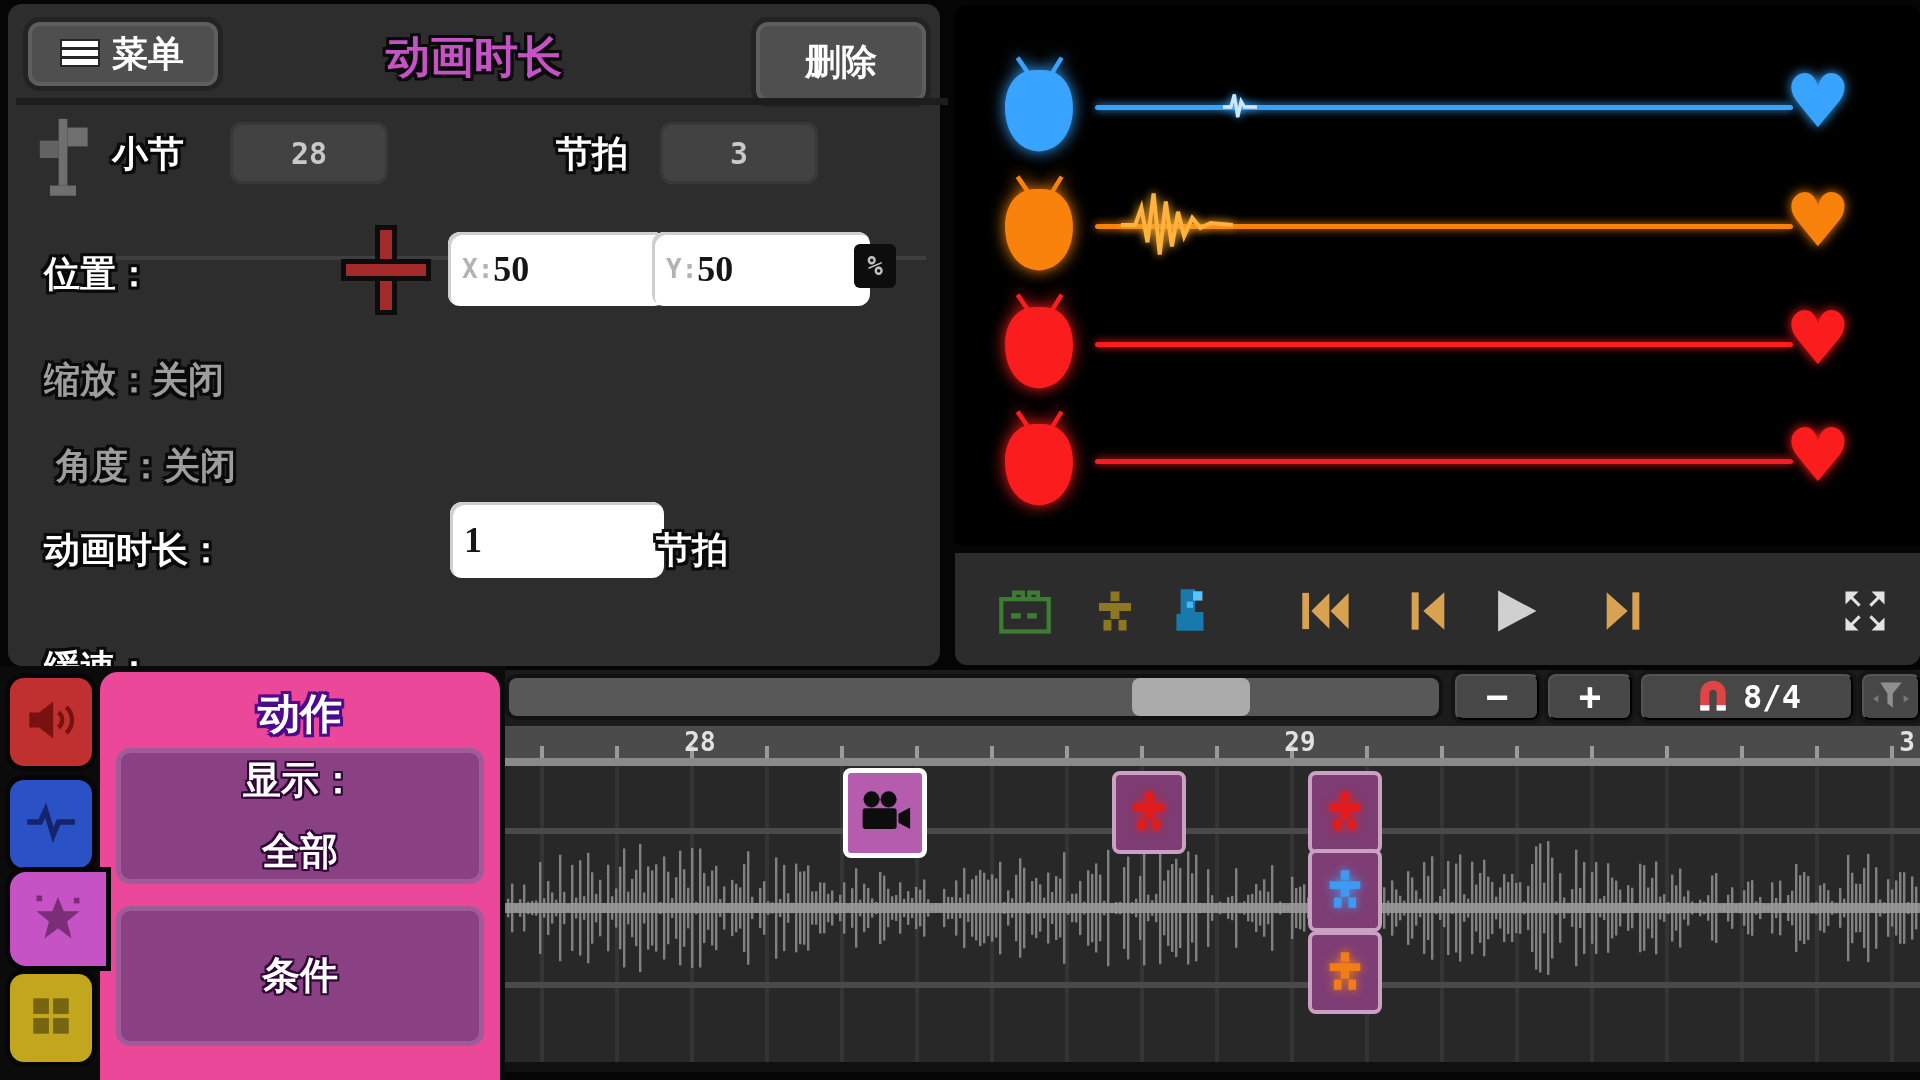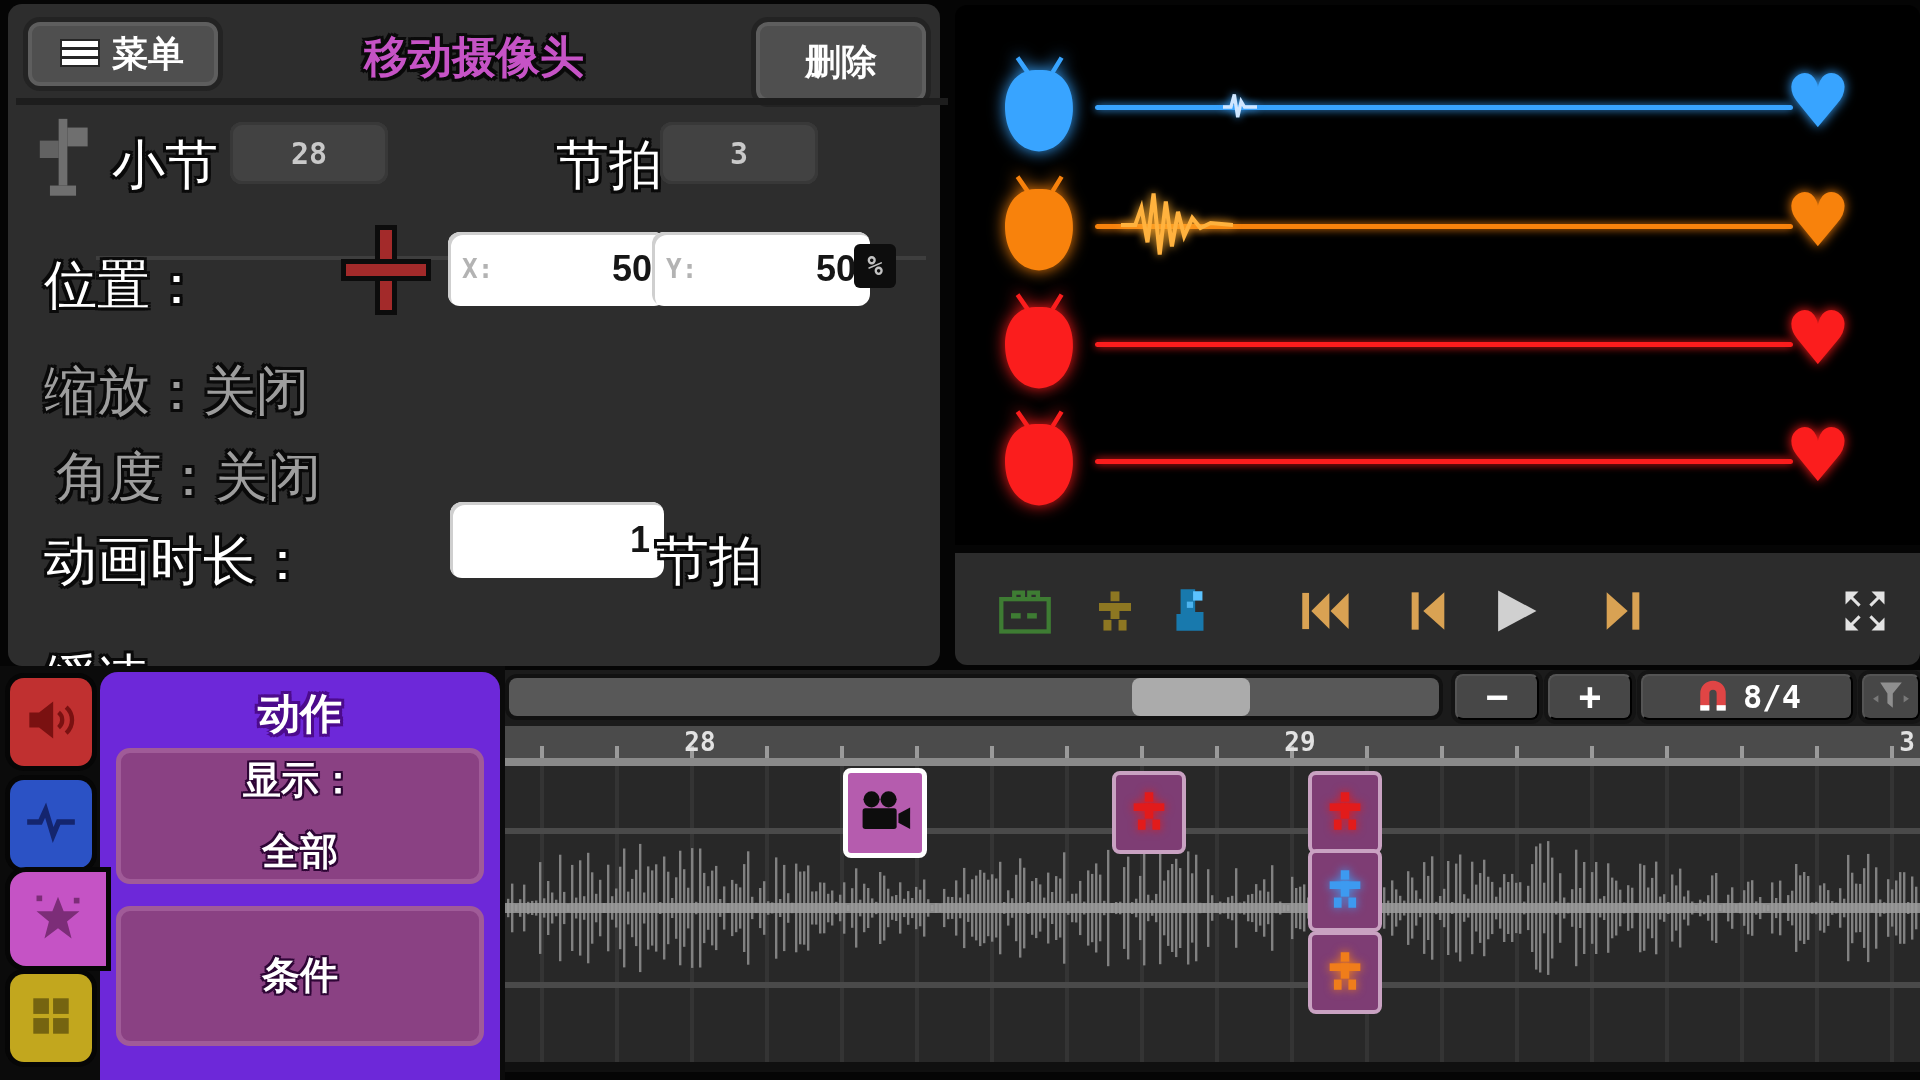--- a/index.html
+++ b/index.html
@@ -14,31 +14,31 @@
         2px 2px 0 #2e0636,-2px 2px 0 #2e0636,2px -2px 0 #2e0636,-2px -2px 0 #2e0636;}
 
   
   #inspector{left:8px;top:4px;width:932px;height:662px;background:#2d2d2d;border-radius:14px;}
   .pxbtn{position:absolute;background:#4f4f4f;border:4px solid #5e5e5e;border-radius:12px;
     box-shadow:0 0 0 5px #232323;color:#fff;font-weight:bold;font-size:36px;
     display:flex;align-items:center;justify-content:center;gap:14px;cursor:pointer;
     font-family:inherit;}
   .hsep1{left:8px;top:94px;width:932px;height:7px;background:#1d1d1d;}
   .hsep2{left:88px;top:252px;width:830px;height:4px;background:#3e3e3e;}
-  .lbl{position:absolute;color:#fff;font-size:53px;font-weight:normal;}
+  .lbl{position:absolute;color:#fff;font-size:36px;font-weight:bold;}
   .lblgray{color:#9d9d9d;}
   .valbox{position:absolute;background:#424242;border-radius:12px;box-shadow:inset 0 0 0 3px #383838;
     color:#c9c9c9;font-family:"DejaVu Sans Mono","Liberation Mono",monospace;font-weight:bold;
     font-size:30px;display:flex;align-items:center;justify-content:center;}
   .field{position:absolute;background:#ffffff;border-radius:12px;box-shadow:inset 3px 3px 0 #cfcfcf;
     display:flex;align-items:center;padding:0 14px;}
   .field .fl{color:#b3b3b3;font-family:"DejaVu Sans Mono","Liberation Mono",monospace;
     font-weight:bold;font-size:26px;}
-  .field .fv{flex:1;text-align:right;color:#161616;
-    font-family:Liberation Sans, sans-serif;font-weight:bold;font-size:36px;}
+  .field .fv{flex:1;color:#161616;
+    font-family:Liberation Serif, serif;font-weight:bold;font-size:36px;}
   .cross{left:336px;top:224px;width:84px;height:84px;}
   .cross .v{position:absolute;left:36px;top:2px;width:12px;height:80px;background:#a32a2a;
     box-shadow:0 0 0 5px #0c0c0c;}
   .cross .h{position:absolute;top:36px;left:2px;height:12px;width:80px;background:#a32a2a;
     box-shadow:0 0 0 5px #0c0c0c;}
   #pctbtn{left:846px;top:240px;width:42px;height:44px;background:#0d0d0d;border-radius:6px;
     color:#c2c2c2;font-family:"DejaVu Sans Mono","Liberation Mono",monospace;font-weight:bold;
     font-size:26px;display:flex;align-items:center;justify-content:center;cursor:pointer;}
   #easebox{left:442px;top:588px;width:460px;height:80px;background:#ebebeb;border-radius:16px;
     box-shadow:inset -4px -4px 0 #d2d2d2;display:flex;align-items:center;cursor:pointer;}
@@ -72,42 +72,42 @@
   #grid{left:505px;top:766px;width:1415px;height:296px;background:#282828;overflow:hidden;}
   .vline{position:absolute;top:0;width:4px;height:100%;background:#343434;}
   .hsepg{position:absolute;left:0;width:100%;height:6px;background:#4a4a4a;}
   #gridshadow{left:505px;top:1062px;width:1415px;height:10px;background:#101010;}
   .evt{position:absolute;border-radius:8px;display:flex;align-items:center;justify-content:center;cursor:pointer;}
 
   
   #bottomleftbg{left:0;top:666px;width:505px;height:414px;background:#0b0b0b;}
   .sbtab{position:absolute;left:10px;width:82px;border-radius:14px;box-shadow:0 0 0 5px #060606;
     display:flex;align-items:center;justify-content:center;cursor:pointer;}
-  #actionspanel{left:100px;top:672px;width:400px;height:408px;background:#6d28d9;border-radius:18px 18px 0 0;}
+  #actionspanel{left:100px;top:672px;width:400px;height:408px;background:#ec4899;border-radius:18px 18px 0 0;}
   .apbtn{position:absolute;left:16px;width:368px;background:#8a4183;border:5px solid #a05b98;
     border-radius:14px;color:#fff;font-weight:bold;font-size:38px;display:flex;flex-direction:column;
     align-items:center;justify-content:center;line-height:1.45;cursor:pointer;font-family:inherit;}
   #aptitle{position:absolute;left:0;top:14px;width:100%;text-align:center;color:#fff;
     font-size:42px;font-weight:bold;}
 </style>
 </head>
 <body>
 
 <div id="app">
 
   <section id="inspector" class="abs">
     <button class="pxbtn" style="left:20px;top:18px;width:190px;height:64px;">
       <span class="burger">
           <i></i>
           <i></i>
           <i></i>
         </span>
       <span>菜单</span>
     </button>
-    <div class="abs outl" style="left:0;top:24px;width:100%;text-align:center;color:#c653c6;font-size:44px;font-weight:bold;">移动摄像头</div>
+    <div class="abs outl" style="left:0;top:24px;width:100%;text-align:center;color:#c653c6;font-size:44px;font-weight:bold;">动画时长</div>
     <button class="pxbtn" style="left:748px;top:18px;width:170px;height:80px;">删除</button>
     <div class="abs hsep1"></div>
 
     <div class="abs" style="left:26px;top:108px;width:58px;height:92px;"><svg viewBox="0 0 40 62" width="100%" height="100%">
           <g fill="#6f6f6f">
             <rect x="17" y="4" width="6" height="46"></rect>
             <rect x="23" y="10" width="14" height="13"></rect>
             <rect x="4" y="19" width="13" height="12" opacity=".8"></rect>
             <rect x="11" y="50" width="18" height="7"></rect>
           </g>

